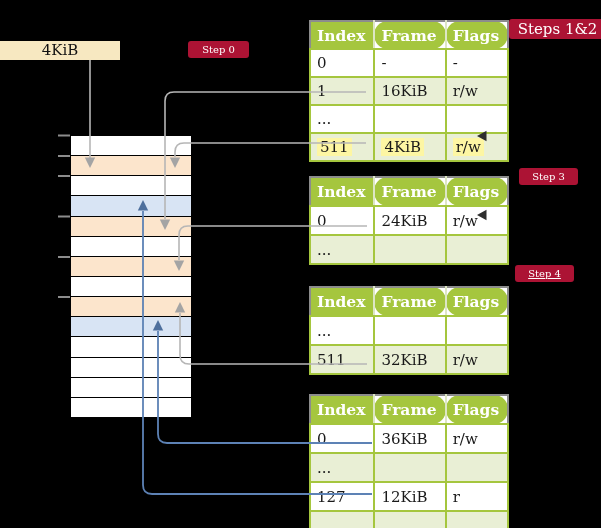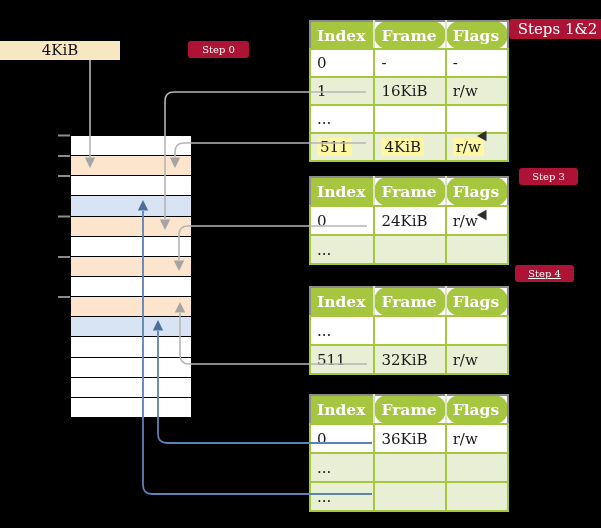--- a/index.html
+++ b/index.html
@@ -178,20 +178,25 @@
     <tr>
       <td>0</td>
       <td>36KiB</td>
       <td>r/w</td>
     </tr>
     <tr class="shaded">
       <td>...</td>
       <td></td>
       <td></td>
     </tr>
+    <tr>
+      <td>127</td>
+      <td>12KiB</td>
+      <td>r</td>
+    </tr>
     <tr class="shaded">
       <td>...</td>
       <td></td>
       <td></td>
     </tr>
   </tbody>
 </table>
 
 <svg class="overlay" width="601" height="528" viewBox="0 0 601 528">
   <g stroke="#8c8c8c" stroke-width="2">

